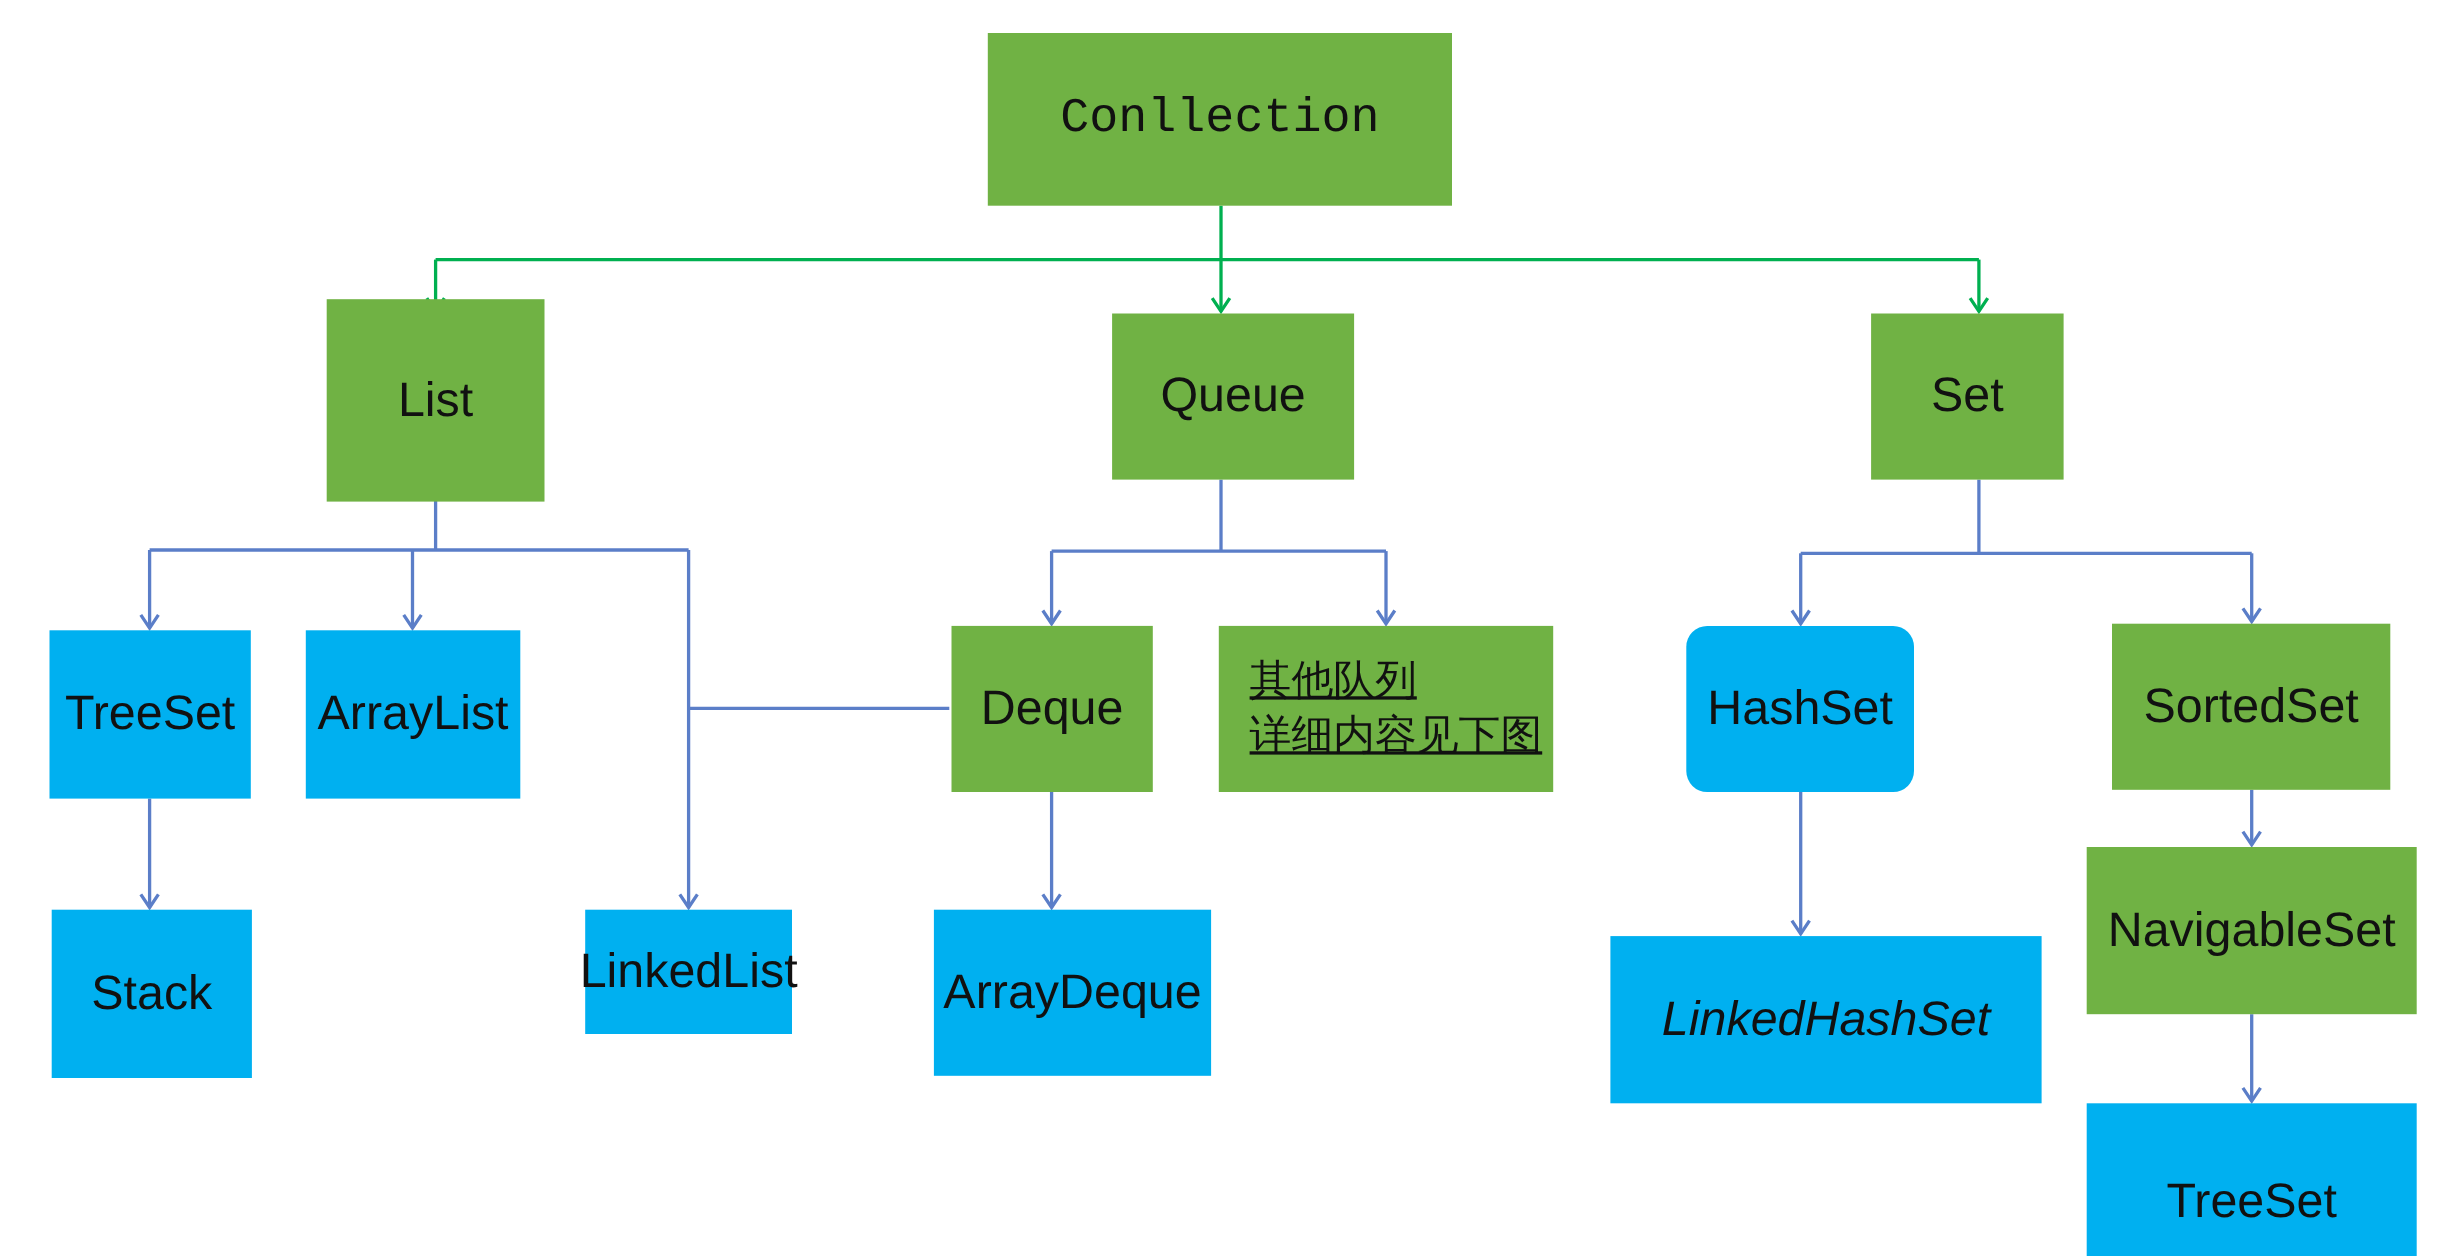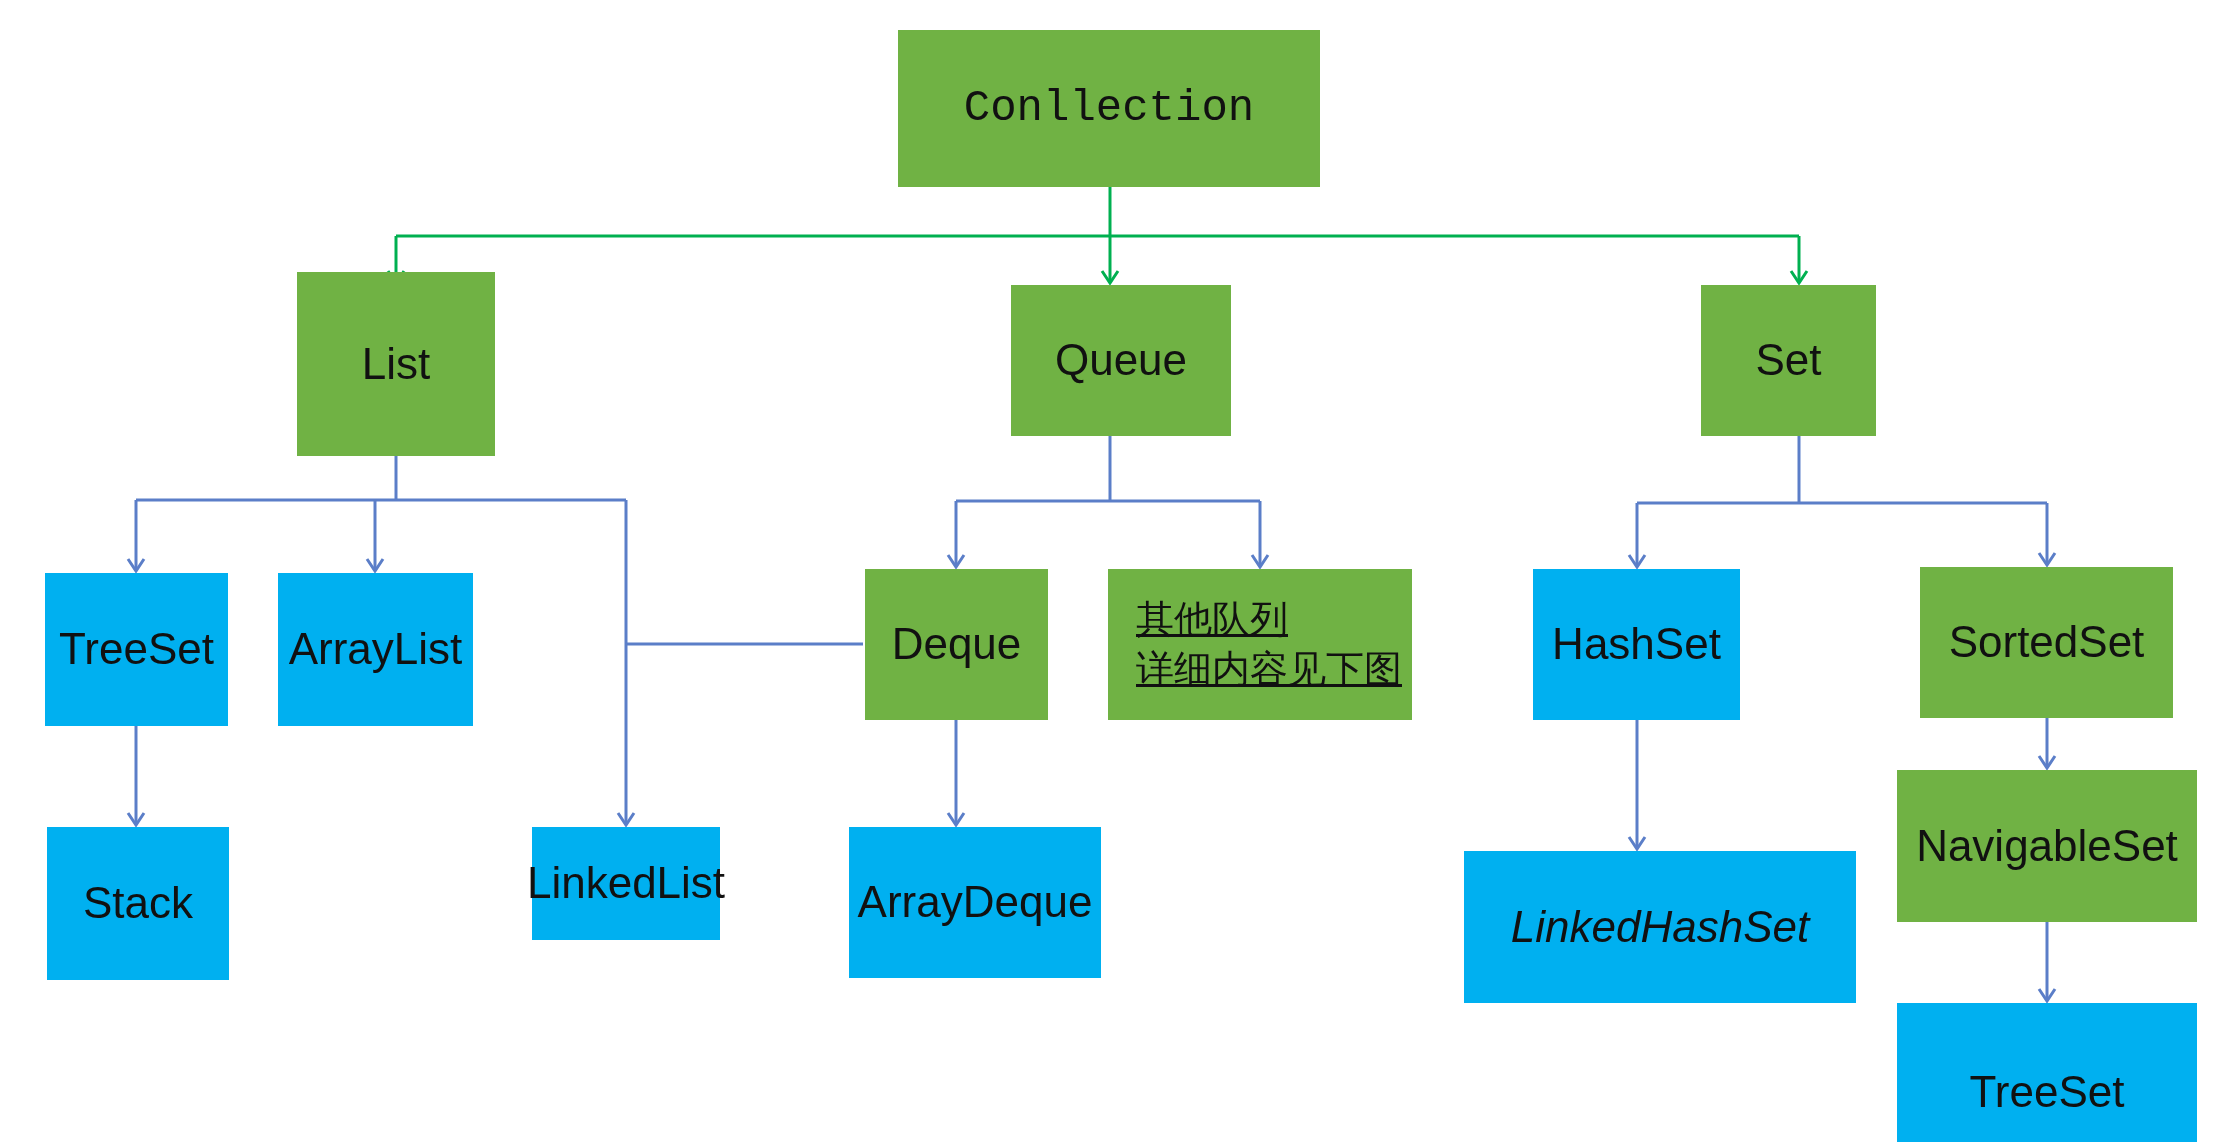--- a/index.html
+++ b/index.html
@@ -120,21 +120,21 @@
 
   <div class="node green multiline" style="left:1108px; top:569px; width:304px; height:151px;text-decoration:underline;">
     <span>其他队列</span>
     <span>详细内容见下图</span>
   </div>
 
   <div class="node cyan" style="left:849px; top:827px; width:252px; height:151px;">
     <span>ArrayDeque</span>
   </div>
 
-  <div class="node cyan" style="left:1533px; top:569px; width:207px; height:151px;">
+  <div class="node cyan" style="left:1533px; top:569px; width:207px; height:151px;border-radius:19px;">
     <span>HashSet</span>
   </div>
 
   <div class="node green" style="left:1920px; top:567px; width:253px; height:151px;">
     <span>SortedSet</span>
   </div>
 
   <div class="node cyan" style="left:1464px; top:851px; width:392px; height:152px;font-style:italic;">
     <span>LinkedHashSet</span>
   </div>

